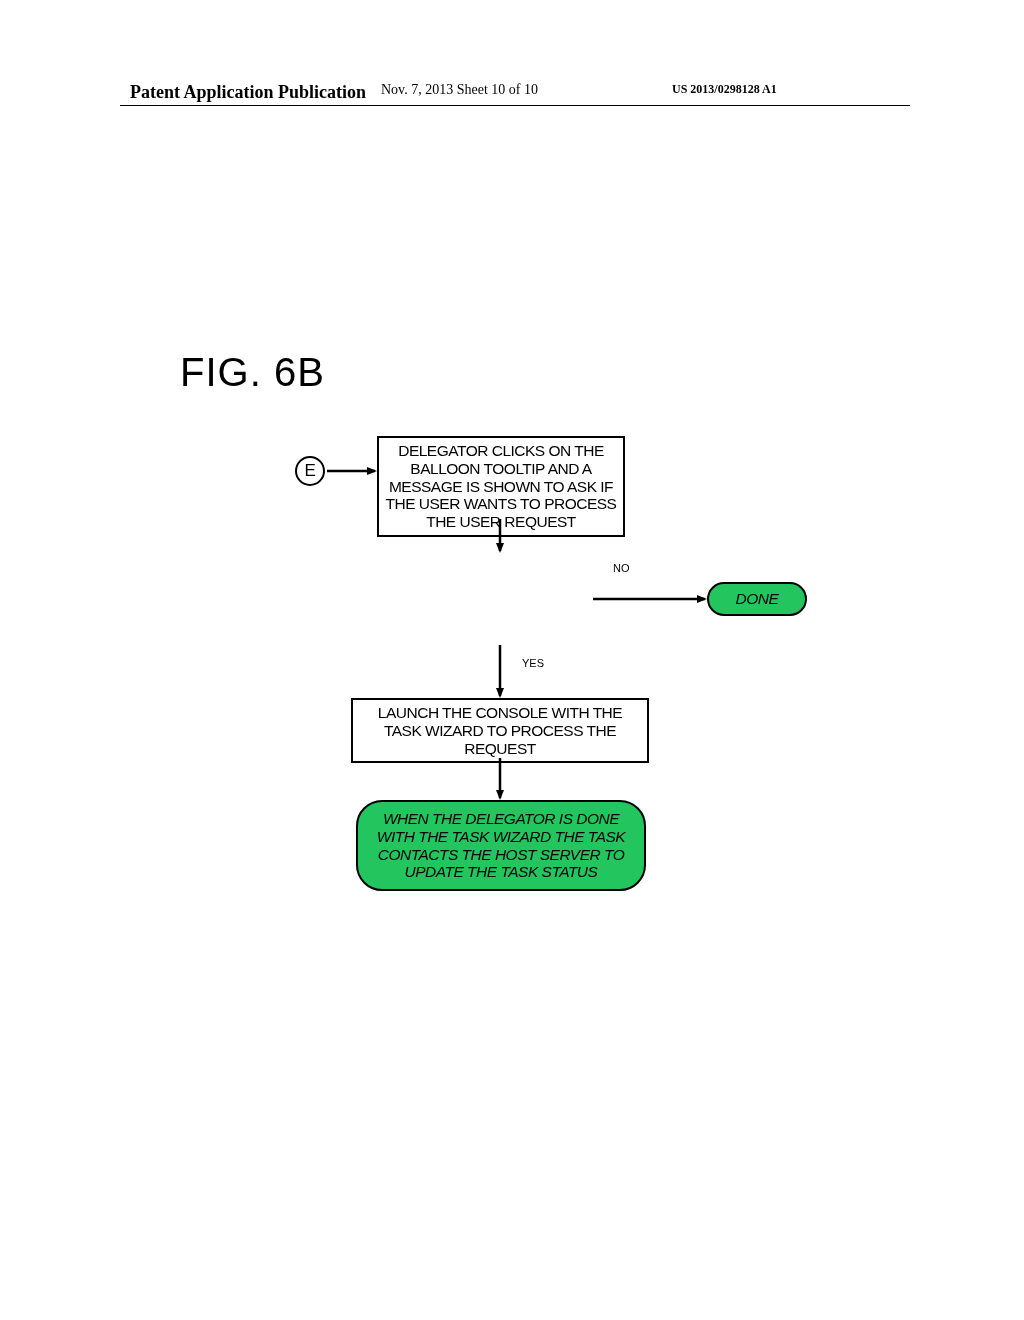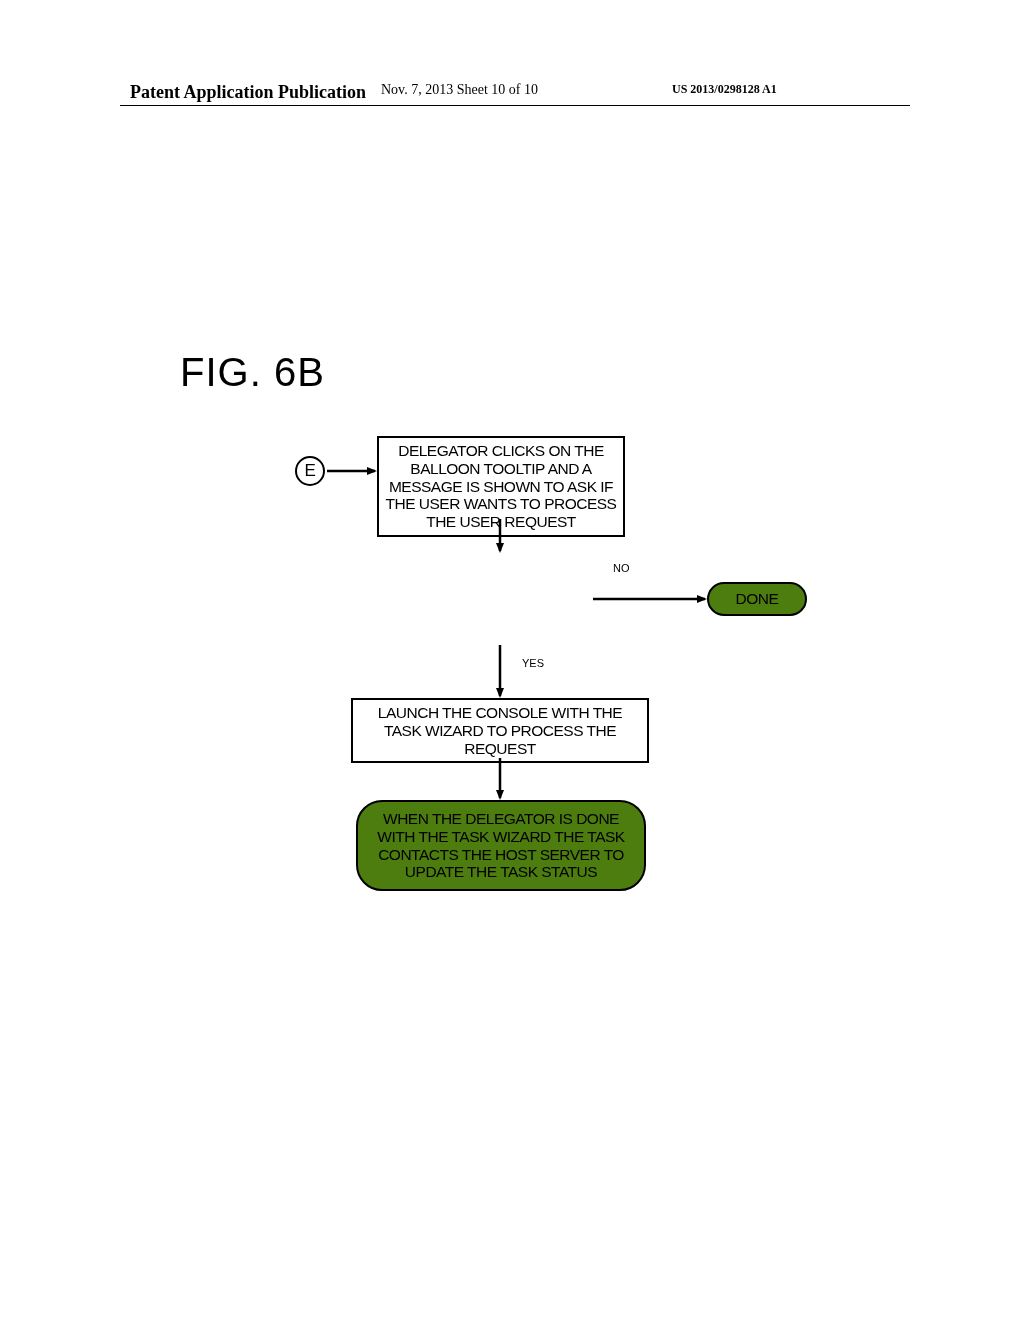--- a/index.html
+++ b/index.html
@@ -66,21 +66,22 @@
   }
   .box {
     border: 2.5px solid #000;
     padding: 4px 6px;
     background: #fff;
   }
   .terminator {
     border: 2.5px solid #000;
     border-radius: 50px;
     padding: 6px 10px;
-    background: #4d7c0f;
+    background: #22c55e;
+    font-style: italic;
   }
   .connector-circle {
     border: 2.5px solid #000;
     border-radius: 50%;
     width: 30px;
     height: 30px;
     display: flex;
     align-items: center;
     justify-content: center;
     font-size: 17px;

